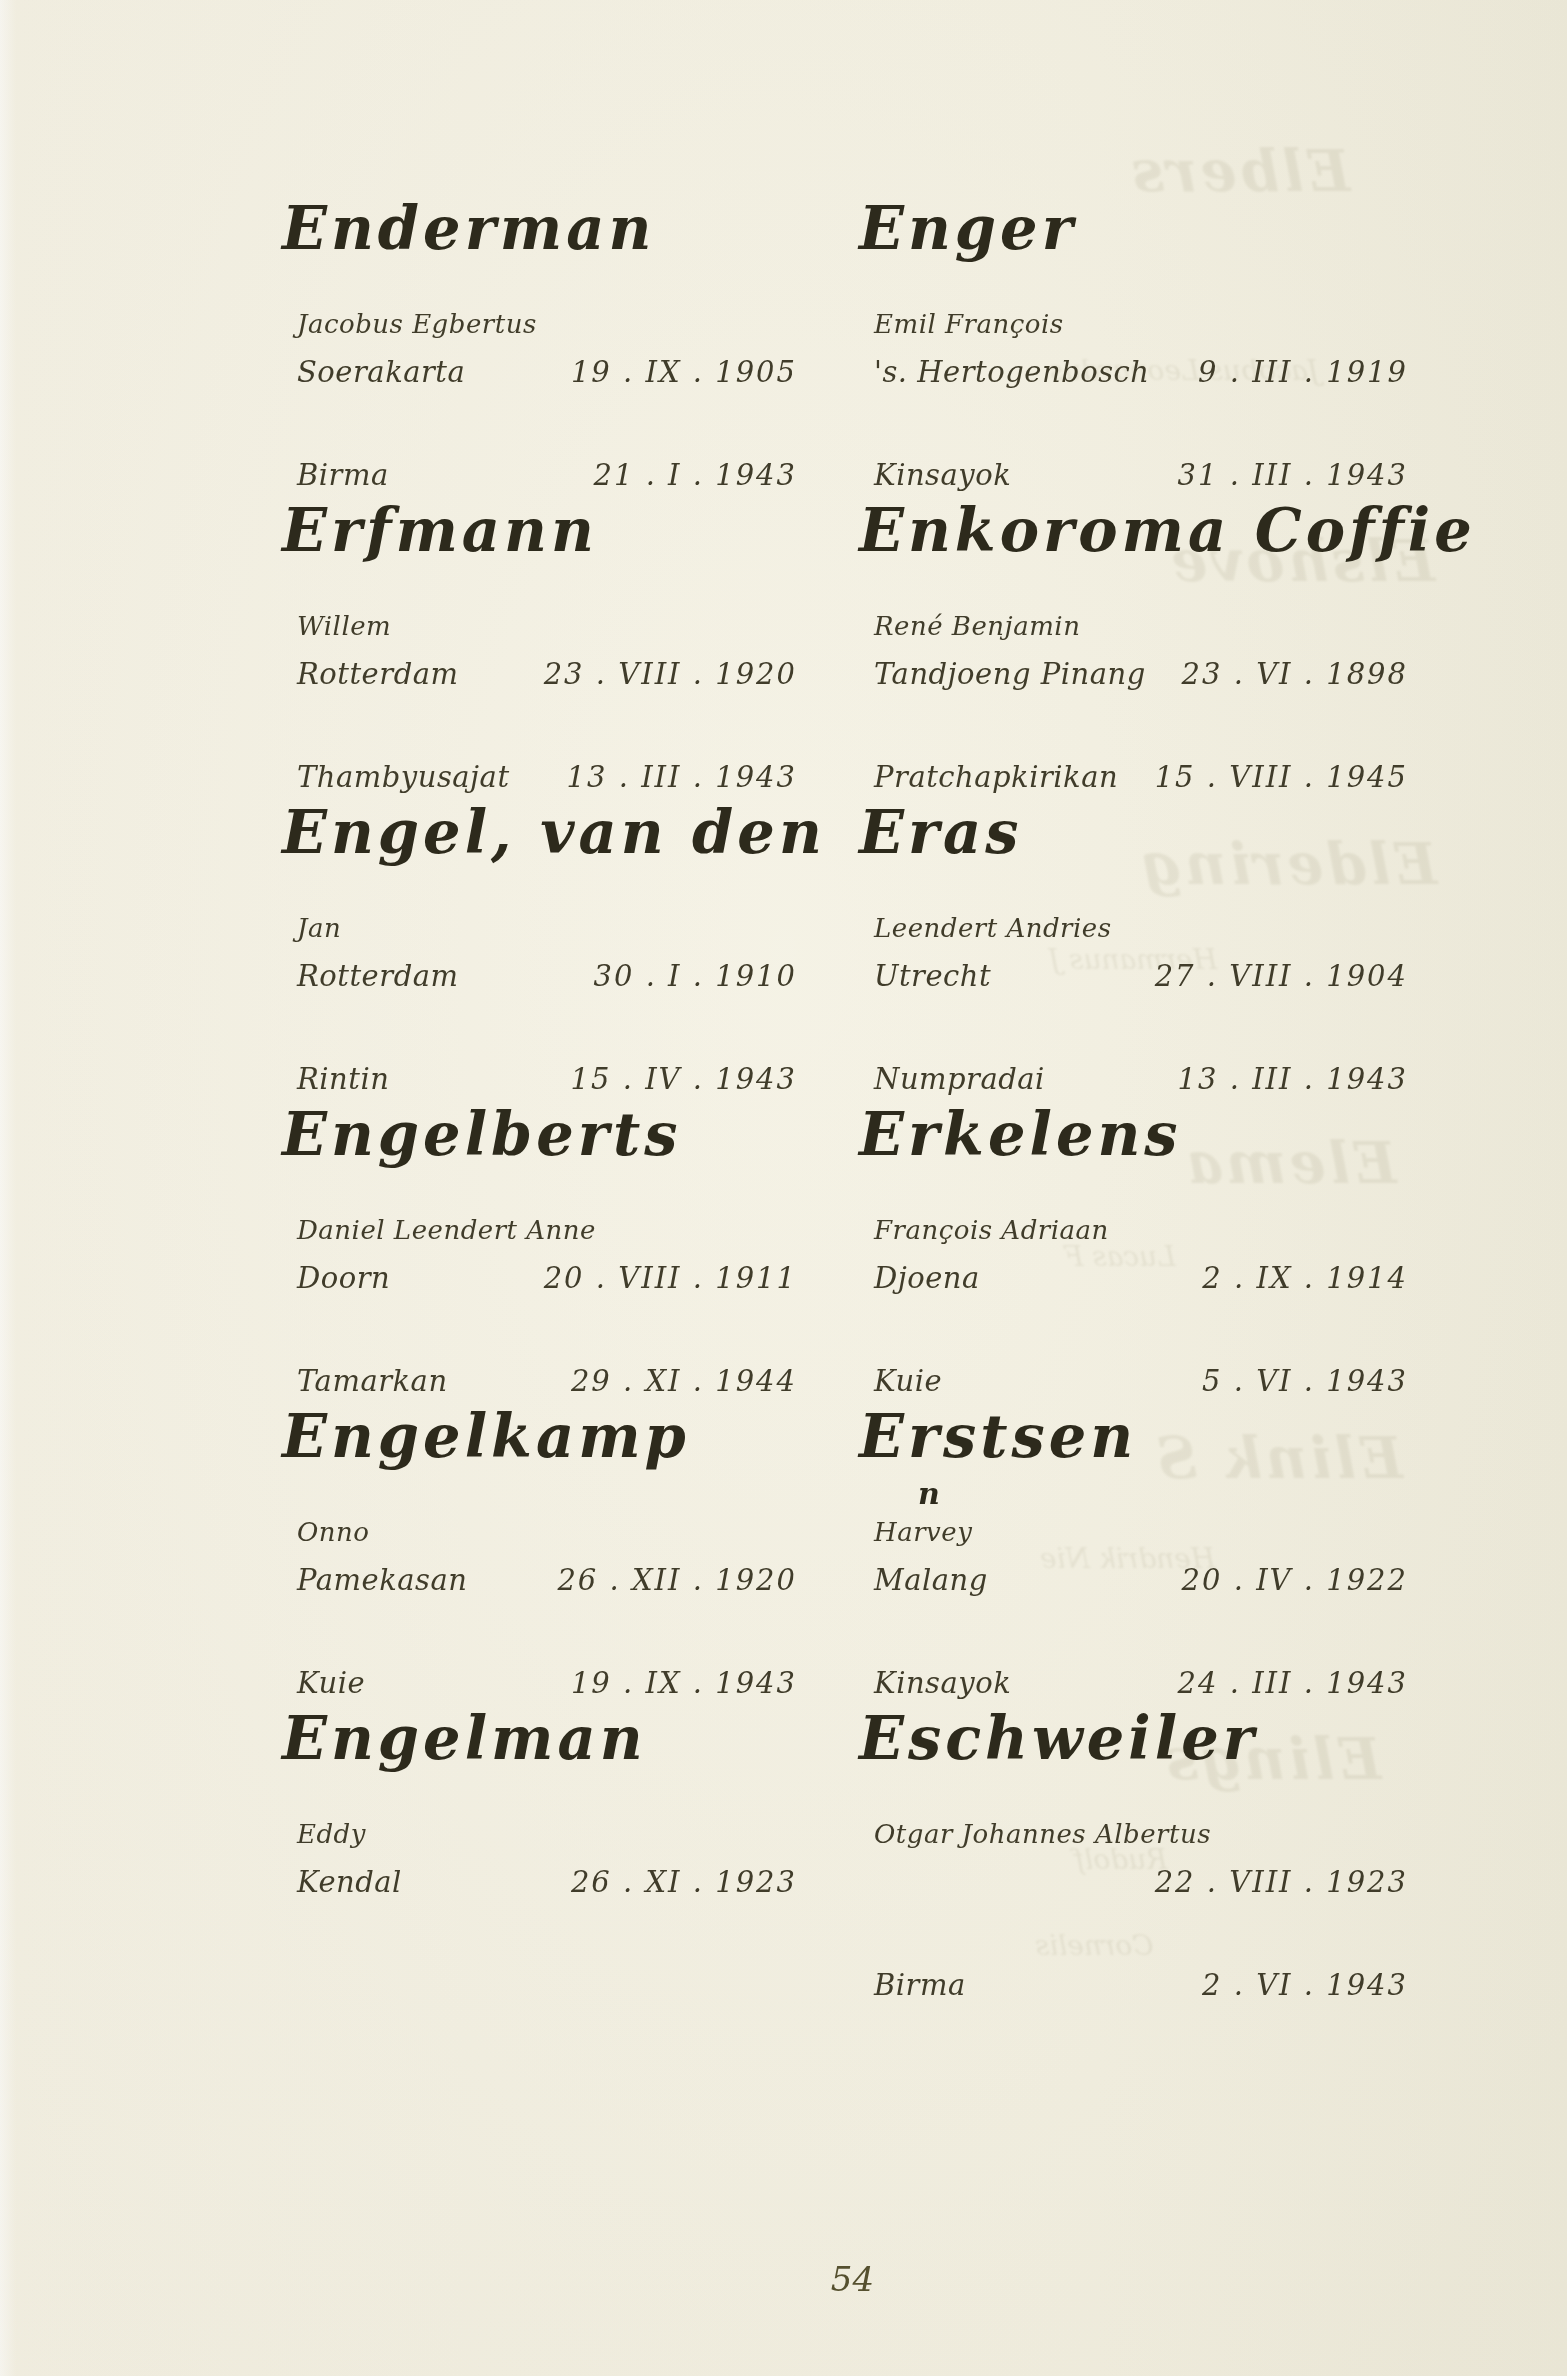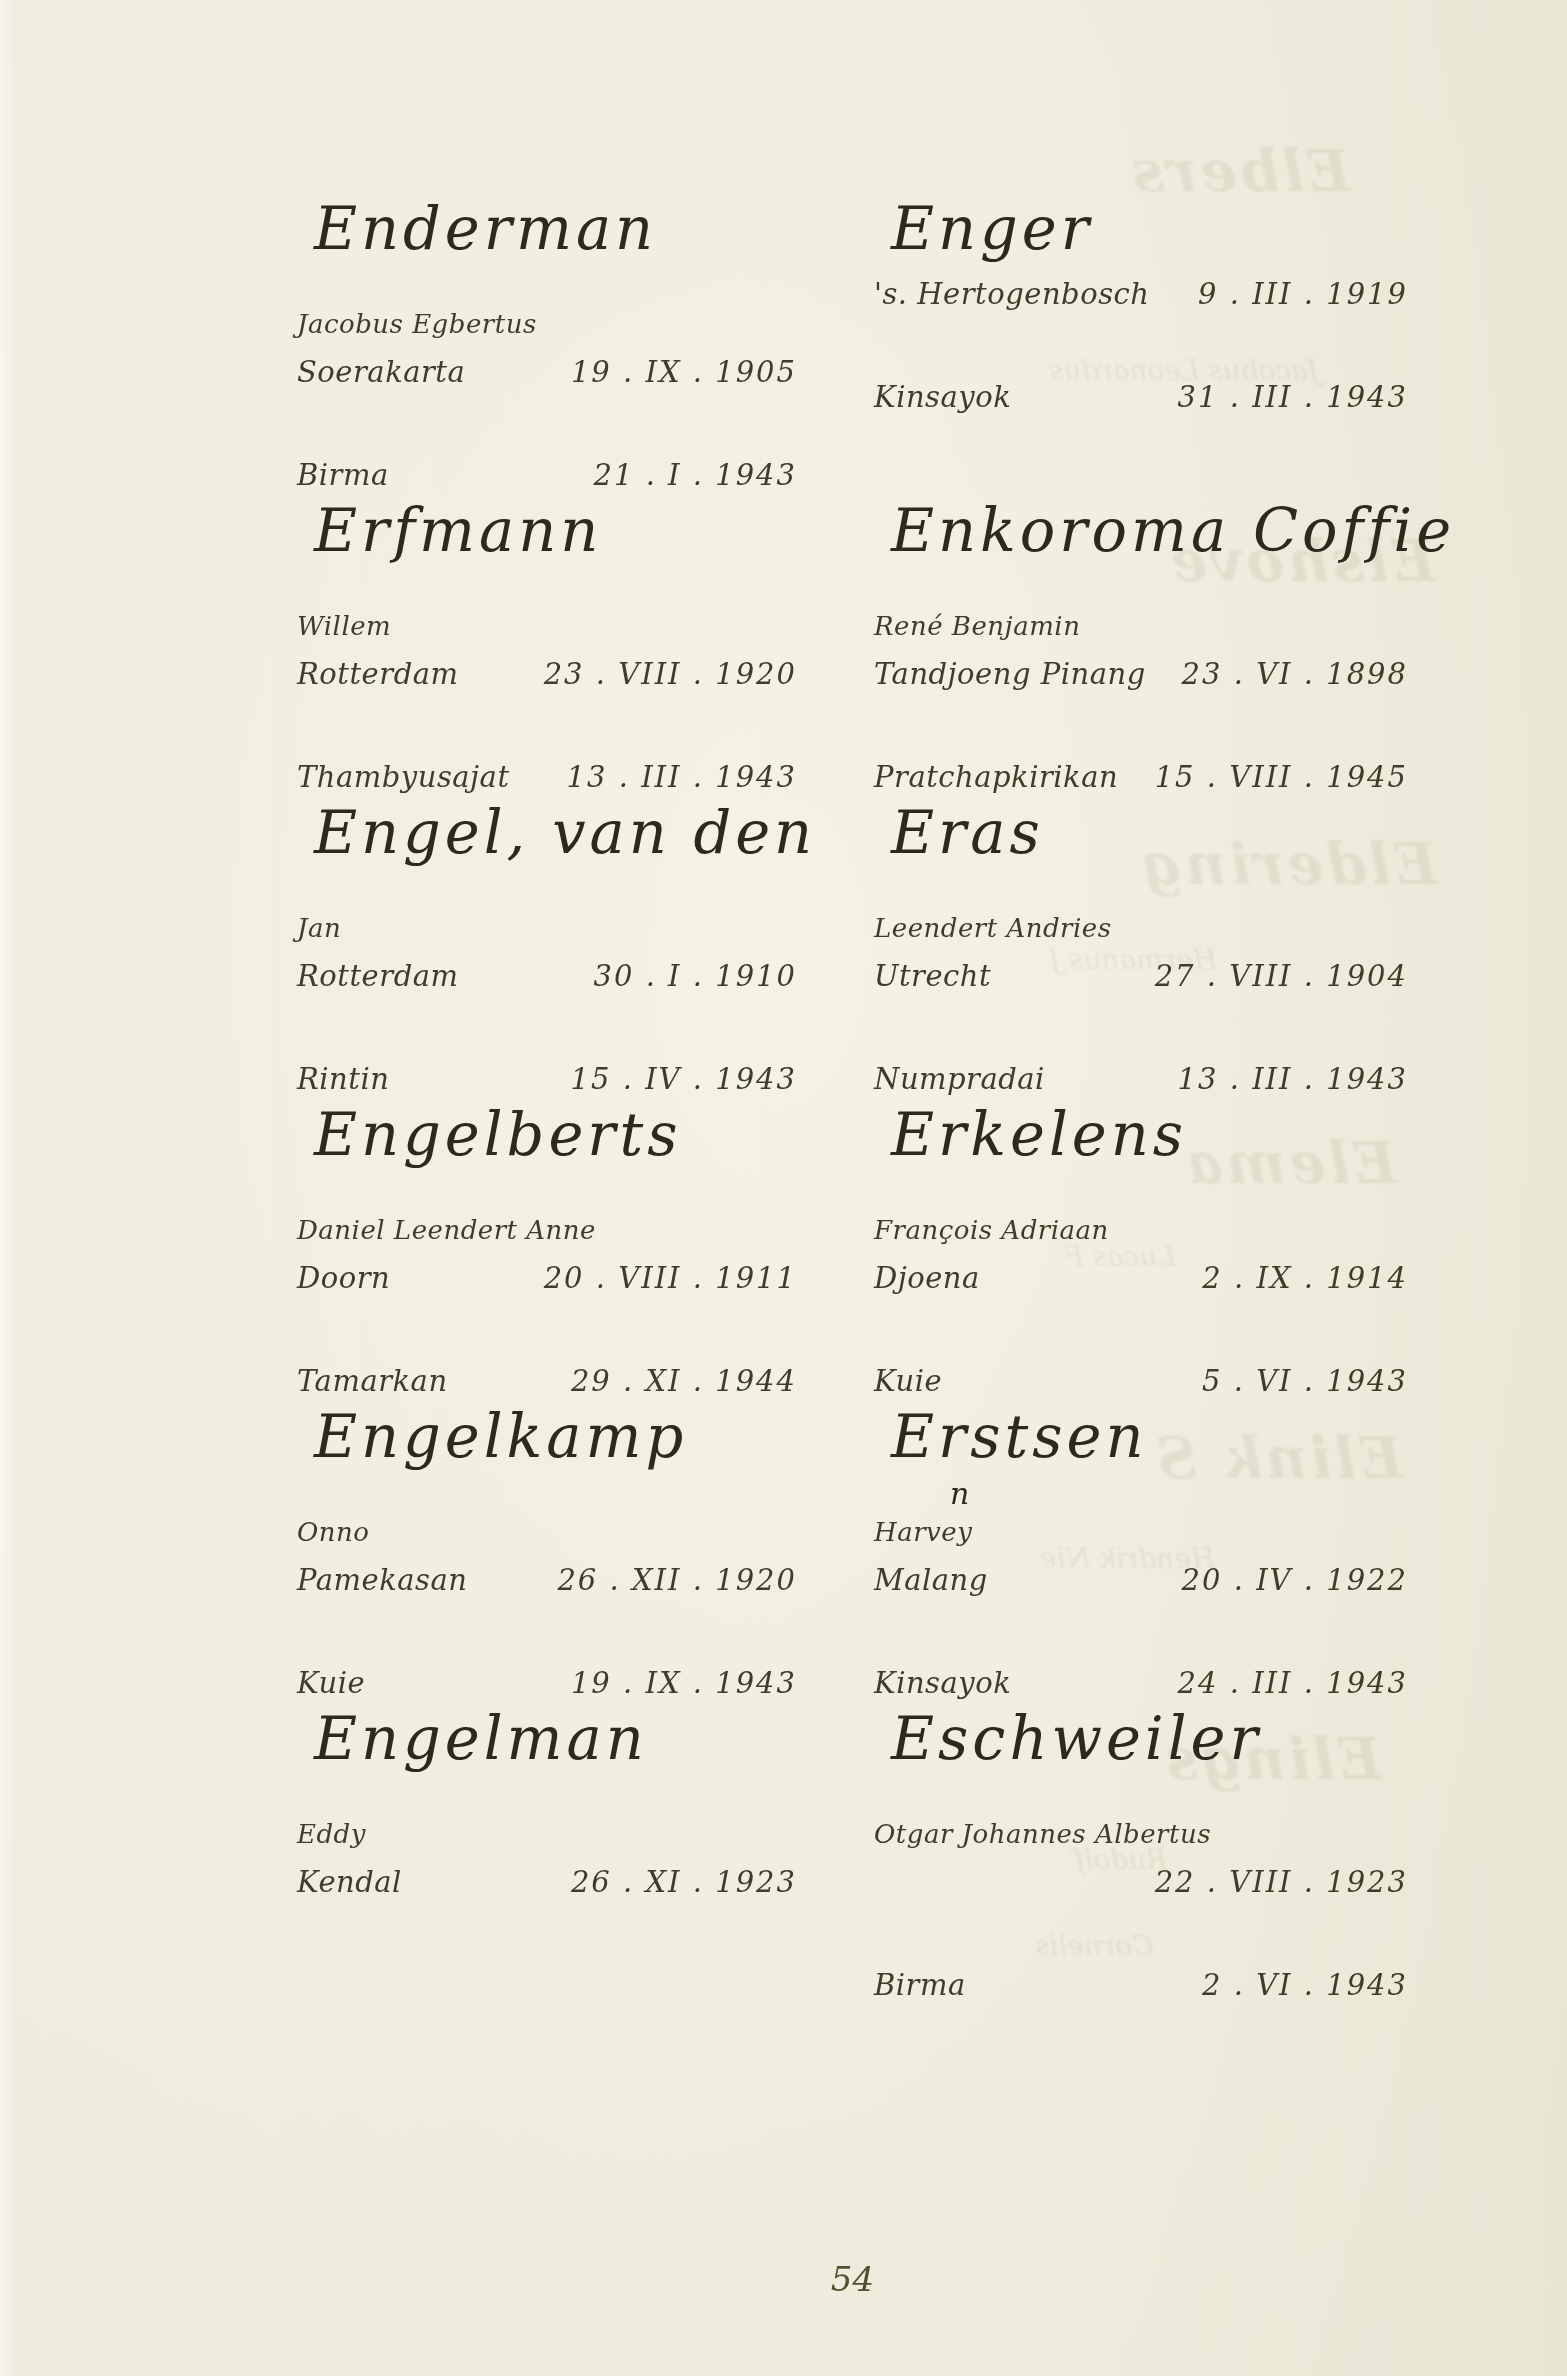--- a/index.html
+++ b/index.html
@@ -38,26 +38,25 @@
   .col { position:absolute; top:194px; }
   .col-left  { left:282px; width:515px; }
   .col-right { left:859px; width:549px; }
 
   .entry { height:302px; position:relative; }
 
   .surname {
     font-size:59px;
     line-height:69px;
     font-style:italic;
-    font-weight:400;
+    font-weight:700;
     letter-spacing:4px;
     color:#2d2a1c;
     white-space:nowrap;
     position:relative;
-    margin-left:32px;
   }
   .surname .correction{
     position:absolute;
     font-size:30px;
     letter-spacing:0;
     left:59px;
     top:57px;
     color:#2d2a1c;
   }
   .given {
@@ -189,20 +188,21 @@
         <span class="date">26 . XI . 1923</span>
       </div>
     </section>
 
   </div>
 
   <div class="col col-right">
 
     <section class="entry">
       <h2 class="surname">Enger</h2>
+      <div class="given">Emil François</div>
       <div class="rec birth">
         <span class="place">'s. Hertogenbosch</span>
         <span class="date">9 . III . 1919</span>
       </div>
       <div class="rec death">
         <span class="place">Kinsayok</span>
         <span class="date">31 . III . 1943</span>
       </div>
     </section>
 

